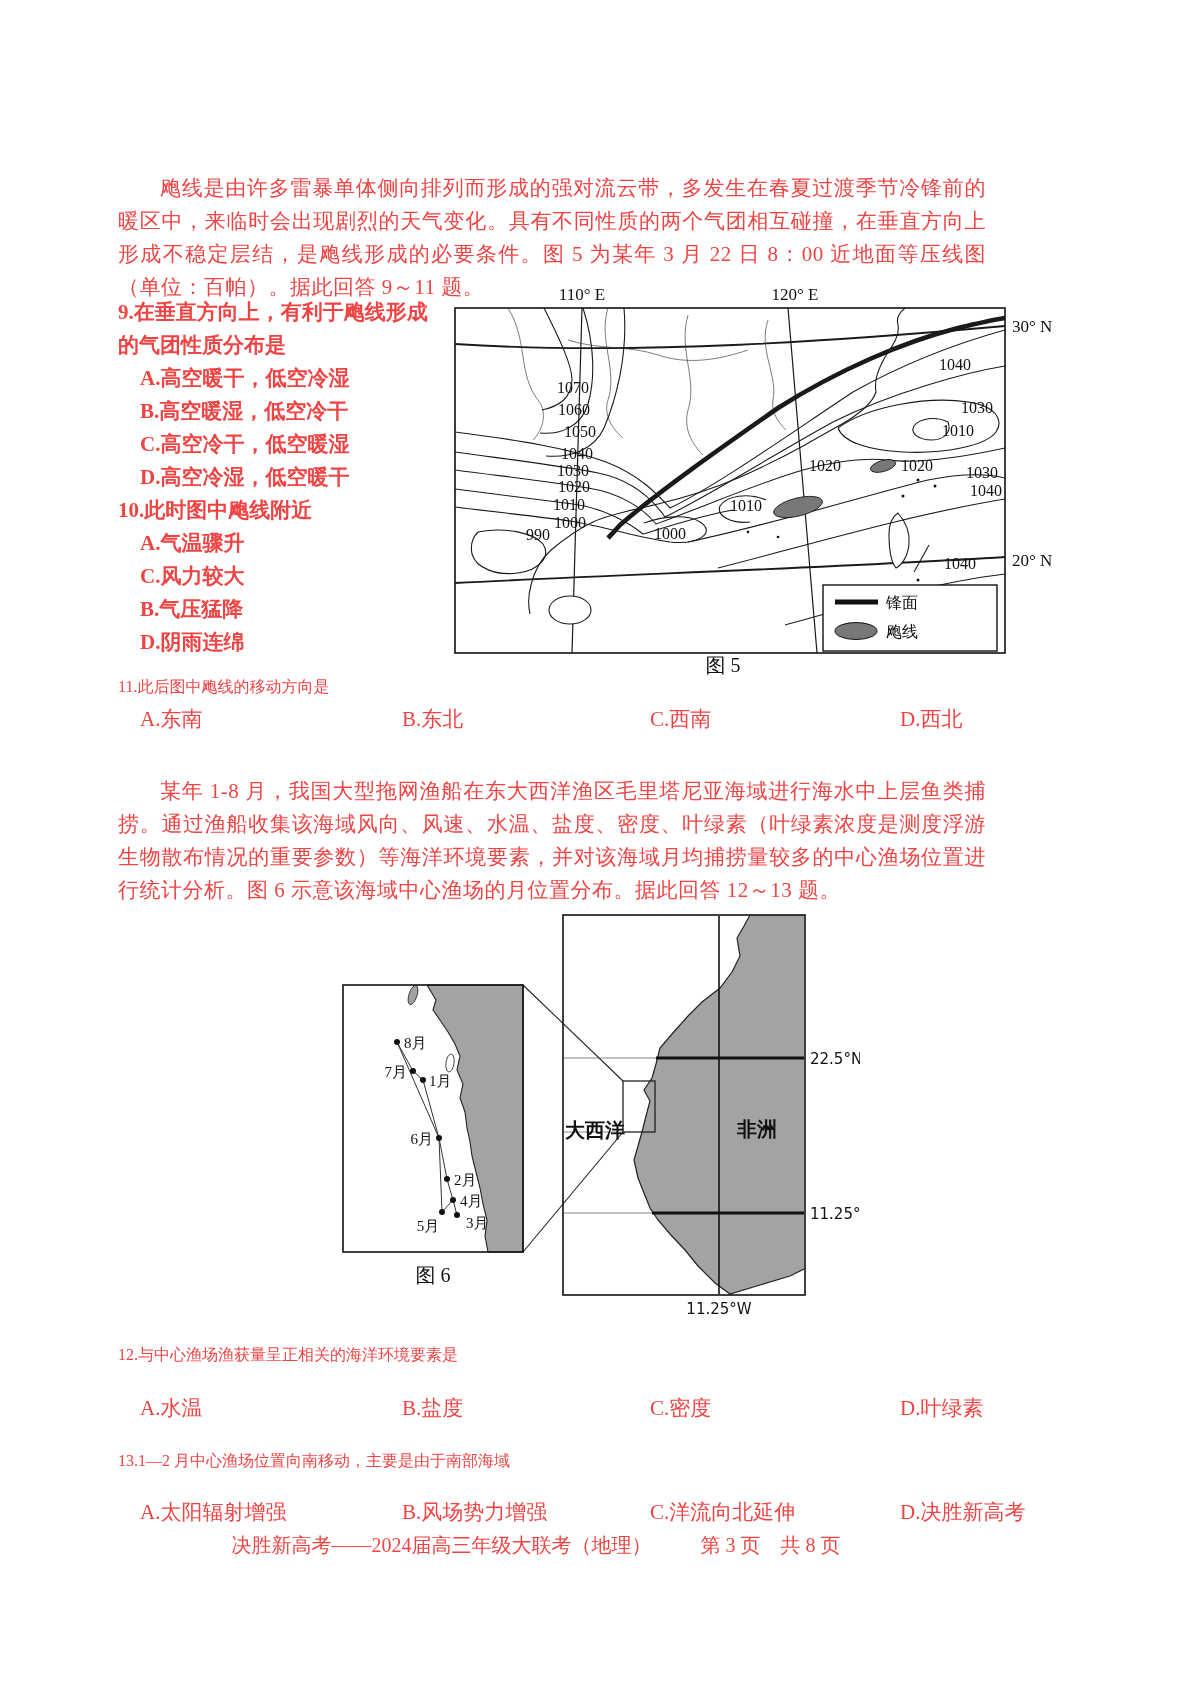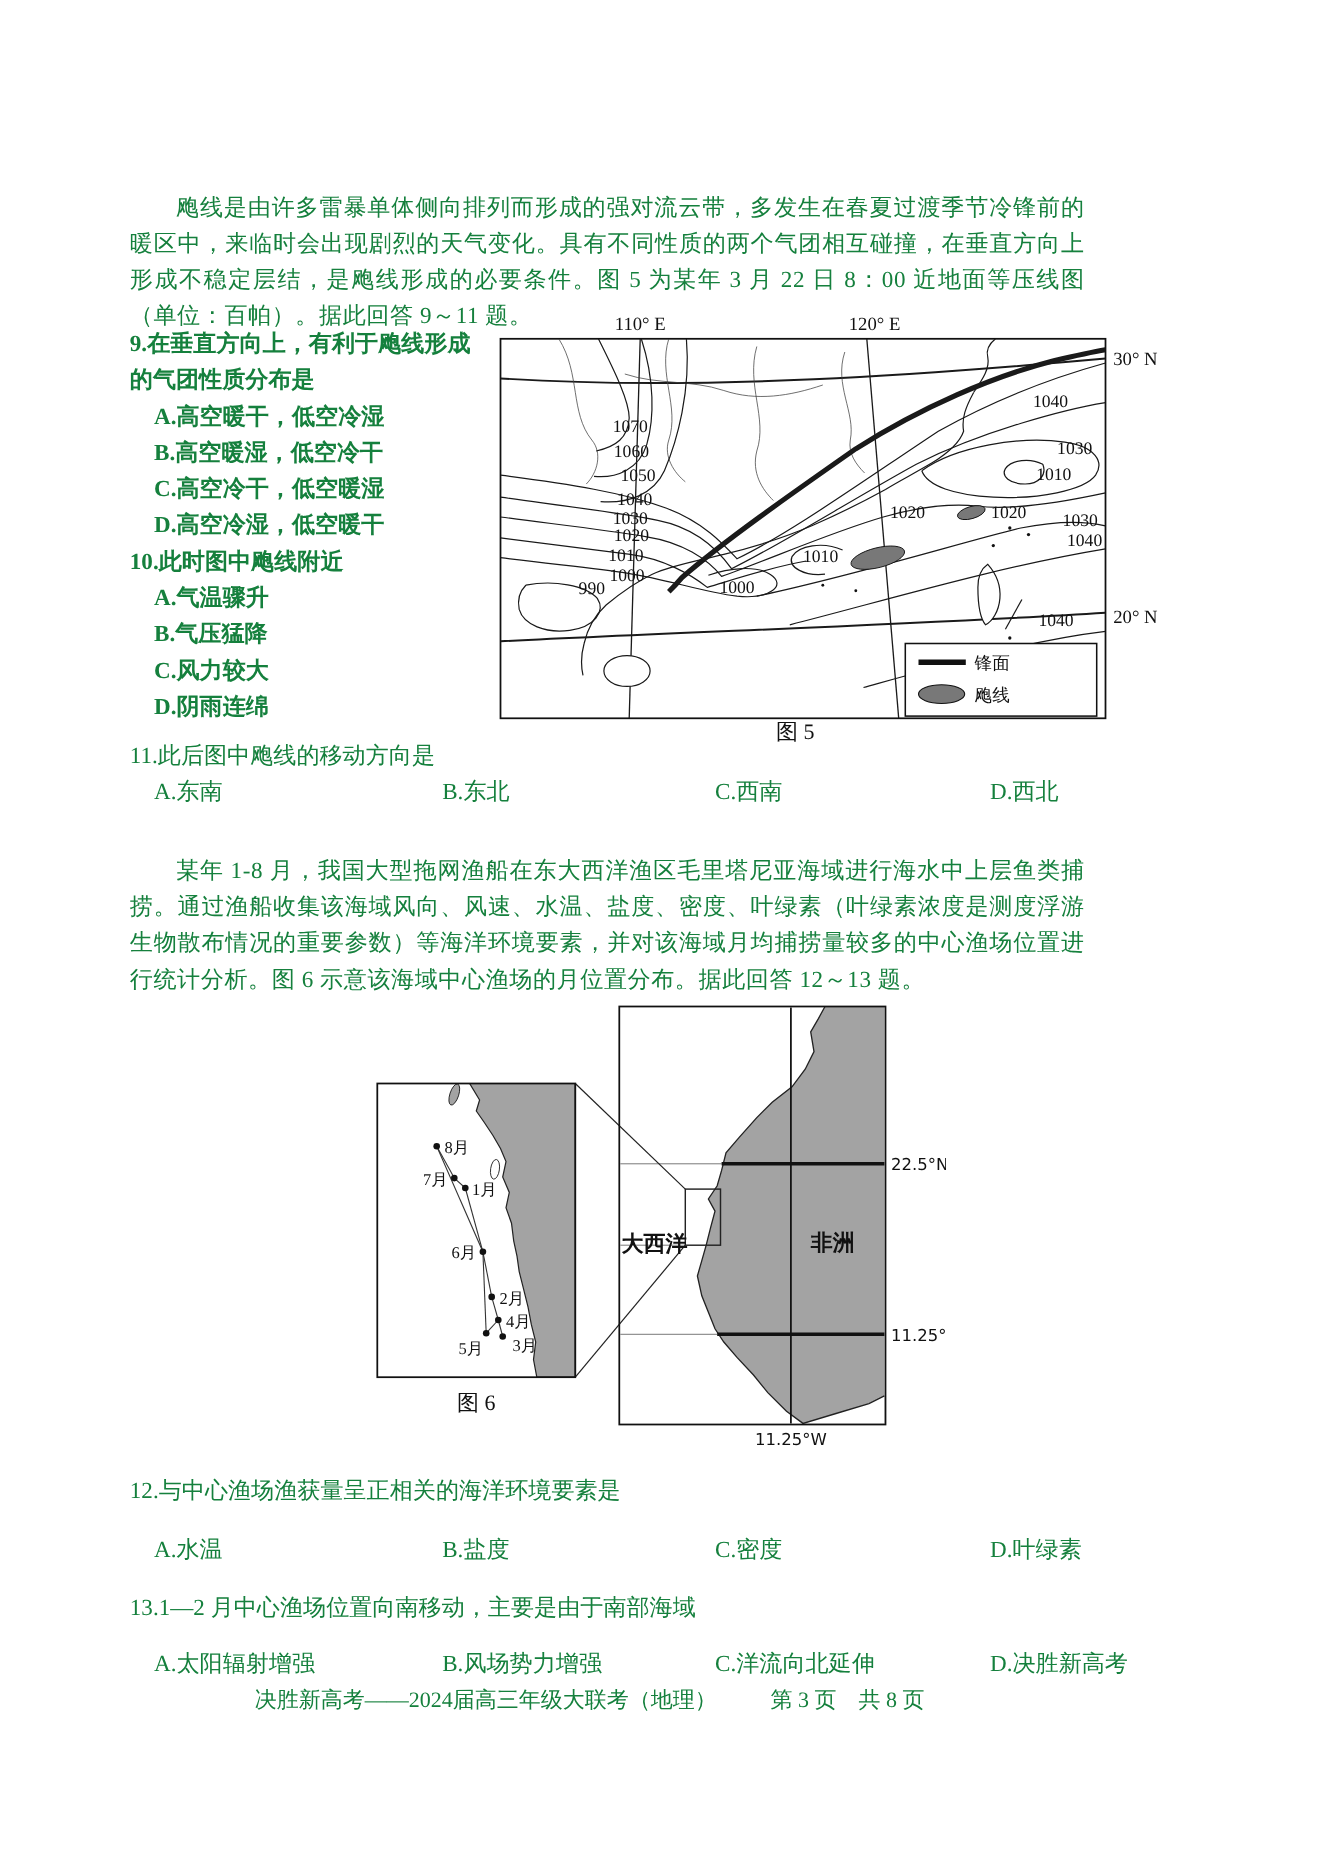--- a/index.html
+++ b/index.html
@@ -1,22 +1,22 @@
 <!DOCTYPE html>
 <html><head>
 <meta charset="utf-8">
 <style>
   html,body{margin:0;padding:0;background:#e8e8e8;}
   .page{position:relative;width:1200px;height:1698px;background:#ffffff;margin:0 auto;
-        font-family:"Liberation Serif","DejaVu Serif",serif;color:#15803d;overflow:hidden;}
+        font-family:"Liberation Serif","DejaVu Serif",serif;color:#ef4444;overflow:hidden;}
   .para{position:absolute;left:118px;width:868px;font-size:21px;line-height:33px;
         text-align:justify;text-indent:42px;letter-spacing:0.5px;}
   .qcol{position:absolute;left:118px;top:296px;width:345px;font-size:21px;line-height:33px;font-weight:bold;}
   .qcol .opt{padding-left:22px;}
-  .stemline{position:absolute;left:118px;font-size:21px;line-height:30px;width:900px;font-family:Liberation Serif, serif;}
+  .stemline{position:absolute;left:118px;font-size:16px;line-height:30px;width:900px;font-family:Liberation Serif, serif;}
   .optrow{position:absolute;left:118px;width:1000px;font-size:21px;height:30px;text-decoration:underline;}
   .optrow span{position:absolute;top:0;white-space:nowrap;}
   .o1{left:22px;} .o2{left:267px;margin-left:17px;} .o3{left:532px;} .o4{left:782px;}
   .figsvg{position:absolute;}
   .footer{position:absolute;left:0;top:1532px;width:1072px;text-align:center;font-size:20px;}
   .footer span{margin:0 22px;}
   svg text{font-family:"Liberation Serif","DejaVu Serif",serif;fill:#111;}
   svg text.sans{font-family:"DejaVu Sans","Liberation Sans",sans-serif;}
 </style>
 </head>
@@ -28,22 +28,22 @@
 
   <div class="qcol">
     <div>9.在垂直方向上，有利于飑线形成</div>
     <div>的气团性质分布是</div>
     <div class="opt">A.高空暖干，低空冷湿</div>
     <div class="opt">B.高空暖湿，低空冷干</div>
     <div class="opt">C.高空冷干，低空暖湿</div>
     <div class="opt">D.高空冷湿，低空暖干</div>
     <div>10.此时图中飑线附近</div>
     <div class="opt">A.气温骤升</div>
+    <div class="opt">C.风力较大</div>
     <div class="opt">B.气压猛降</div>
-    <div class="opt">C.风力较大</div>
     <div class="opt">D.阴雨连绵</div>
   </div>
 
   <svg class="figsvg" style="left:448px;top:280px;" width="630" height="400" viewBox="0 0 630 400">
     <defs>
       <clipPath id="mclip">
           <rect x="7" y="28" width="550" height="345"></rect>
         </clipPath>
     </defs>
 

